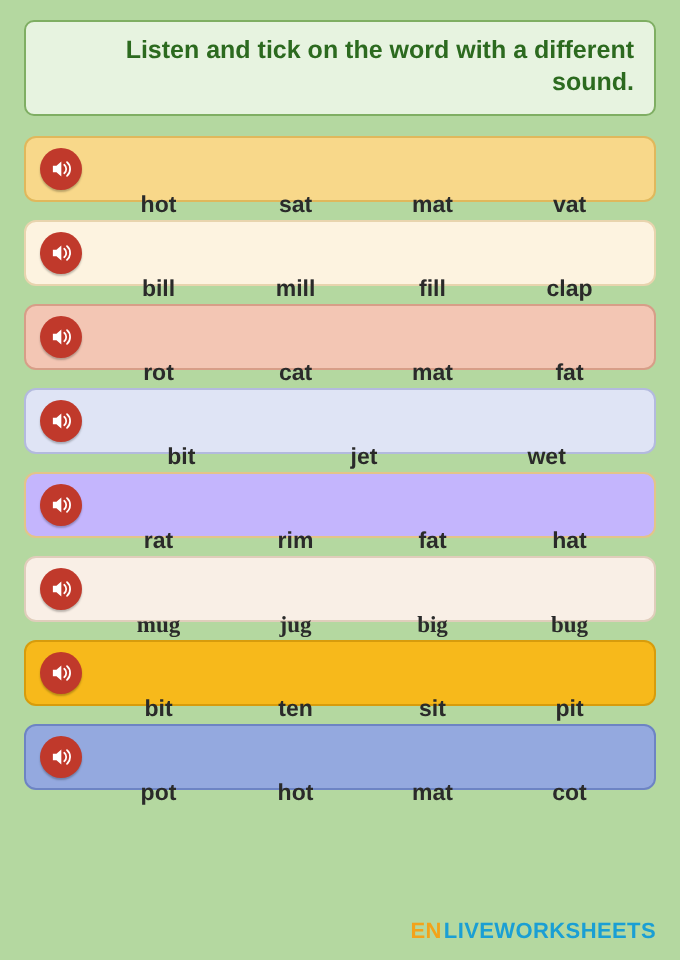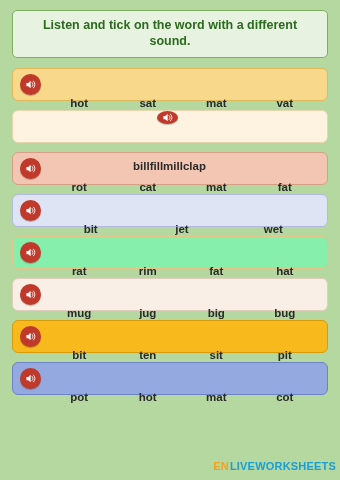--- a/index.html
+++ b/index.html
@@ -19,21 +19,21 @@
     width: 340px;
     height: 480px;
     box-sizing: border-box;
     padding: 10px 12px;
   }
   .title-box {
     background: #e7f3e0;
     border: 1px solid #7fae63;
     border-radius: 5px;
     padding: 7px 10px 8px 10px;
-    text-align: center;
+    text-align: right;
     color: #2c6a1f;
     font-weight: bold;
     font-size: 12.5px;
     line-height: 1.25;
     margin-bottom: 10px;
   }
   .row {
     display: flex;
     align-items: center;
     border-radius: 6px;
@@ -64,21 +64,21 @@
   }
   .word {
     font-size: 11.5px;
     font-weight: bold;
     color: #2a2a2a;
     text-align: center;
     flex: 1;
   }
   .footer {
     position: absolute;
-    right: 4px;
+    right: 12px;
     bottom: 8px;
     display: flex;
     align-items: center;
     font-size: 11px;
     font-weight: bold;
     color: #1a9fd4;
     letter-spacing: 0.2px;
   }
   .footer-mark {
     color: #f3a31a;
@@ -103,32 +103,32 @@
             <path d="M11.7 3.8a5.6 5.6 0 0 1 0 8.4" stroke="#ffffff" stroke-width="1.1" fill="none" stroke-linecap="round"></path>
           </svg>
         </div>
         <div class="words">
           <span class="word">hot</span>
           <span class="word">sat</span>
           <span class="word">mat</span>
           <span class="word">vat</span>
         </div>
       </div>
-      <div class="row" style="background: rgb(253, 243, 224); border: 1px solid rgb(232, 212, 174); flex-direction: column;">
+      <div class="row" style="background: rgb(253, 243, 224); border: 1px solid rgb(232, 212, 174);">
         <div class="speaker" style="background: rgb(192, 57, 43);">
           <svg width="13" height="13" viewBox="0 0 16 16">
             <path d="M3 6h2.2L8.2 3.4v9.2L5.2 10H3z" fill="#ffffff"></path>
             <path d="M10 5.4a3.4 3.4 0 0 1 0 5.2" stroke="#ffffff" stroke-width="1.1" fill="none" stroke-linecap="round"></path>
             <path d="M11.7 3.8a5.6 5.6 0 0 1 0 8.4" stroke="#ffffff" stroke-width="1.1" fill="none" stroke-linecap="round"></path>
           </svg>
         </div>
         <div class="words">
           <span class="word">bill</span>
+          <span class="word">mill</span>
           <span class="word">fill</span>
-          <span class="word">mill</span>
           <span class="word">clap</span>
         </div>
       </div>
       <div class="row" style="background: rgb(243, 198, 180); border: 1px solid rgb(215, 158, 136);">
         <div class="speaker" style="background: rgb(192, 57, 43);">
           <svg width="13" height="13" viewBox="0 0 16 16">
             <path d="M3 6h2.2L8.2 3.4v9.2L5.2 10H3z" fill="#ffffff"></path>
             <path d="M10 5.4a3.4 3.4 0 0 1 0 5.2" stroke="#ffffff" stroke-width="1.1" fill="none" stroke-linecap="round"></path>
             <path d="M11.7 3.8a5.6 5.6 0 0 1 0 8.4" stroke="#ffffff" stroke-width="1.1" fill="none" stroke-linecap="round"></path>
           </svg>
@@ -147,36 +147,36 @@
             <path d="M10 5.4a3.4 3.4 0 0 1 0 5.2" stroke="#ffffff" stroke-width="1.1" fill="none" stroke-linecap="round"></path>
             <path d="M11.7 3.8a5.6 5.6 0 0 1 0 8.4" stroke="#ffffff" stroke-width="1.1" fill="none" stroke-linecap="round"></path>
           </svg>
         </div>
         <div class="words">
           <span class="word">bit</span>
           <span class="word">jet</span>
           <span class="word">wet</span>
         </div>
       </div>
-      <div class="row" style="background: #86efac; border: 1px solid rgb(227, 196, 137);">
+      <div class="row" style="background: #c4b5fd; border: 1px solid rgb(227, 196, 137);">
         <div class="speaker" style="background: rgb(192, 57, 43);">
           <svg width="13" height="13" viewBox="0 0 16 16">
             <path d="M3 6h2.2L8.2 3.4v9.2L5.2 10H3z" fill="#ffffff"></path>
             <path d="M10 5.4a3.4 3.4 0 0 1 0 5.2" stroke="#ffffff" stroke-width="1.1" fill="none" stroke-linecap="round"></path>
             <path d="M11.7 3.8a5.6 5.6 0 0 1 0 8.4" stroke="#ffffff" stroke-width="1.1" fill="none" stroke-linecap="round"></path>
           </svg>
         </div>
         <div class="words">
           <span class="word">rat</span>
           <span class="word">rim</span>
           <span class="word">fat</span>
           <span class="word">hat</span>
         </div>
       </div>
-      <div class="row" style="background: rgb(249, 239, 230); border: 1px solid rgb(224, 205, 187);">
+      <div class="row" style="background: rgb(249, 239, 230); border: 1px solid rgb(224, 205, 187); font-family: Liberation Serif, serif;">
         <div class="speaker" style="background: rgb(192, 57, 43);">
           <svg width="13" height="13" viewBox="0 0 16 16">
             <path d="M3 6h2.2L8.2 3.4v9.2L5.2 10H3z" fill="#ffffff"></path>
             <path d="M10 5.4a3.4 3.4 0 0 1 0 5.2" stroke="#ffffff" stroke-width="1.1" fill="none" stroke-linecap="round"></path>
             <path d="M11.7 3.8a5.6 5.6 0 0 1 0 8.4" stroke="#ffffff" stroke-width="1.1" fill="none" stroke-linecap="round"></path>
           </svg>
         </div>
         <div class="words">
           <span class="word">mug</span>
           <span class="word">jug</span>

